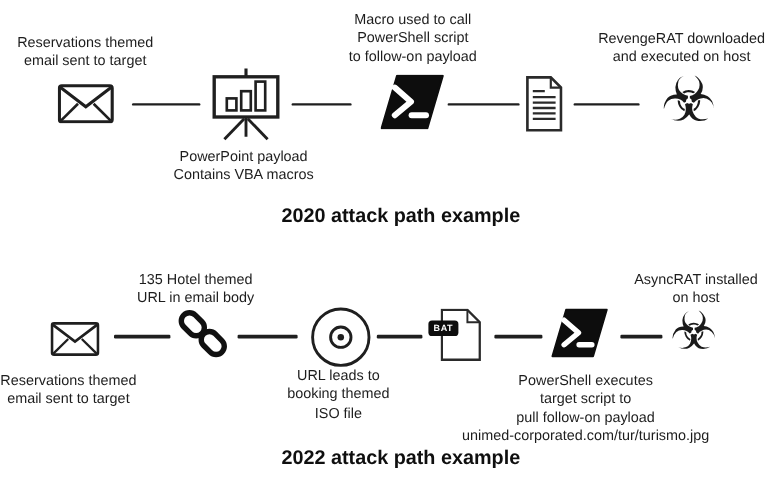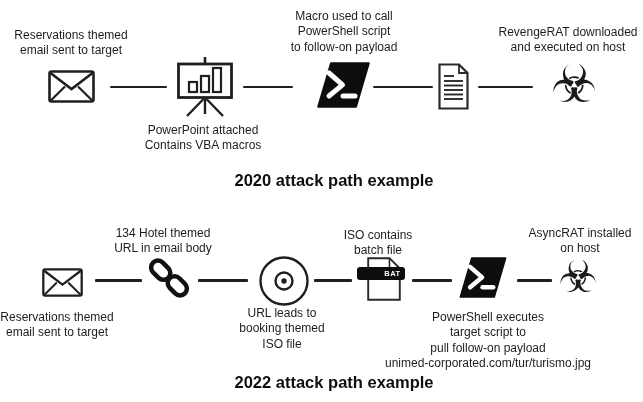--- a/index.html
+++ b/index.html
@@ -20,21 +20,21 @@
   .icon svg{display:block;}
   .bio{
     font-family:"DejaVu Sans",sans-serif;line-height:1;color:#1a1a1a;
     display:flex;align-items:center;justify-content:center;
   }
   .bat-wrap{position:absolute;}
   .bat-page{position:absolute;top:0;}
   .bat-badge{
     position:absolute;left:0;top:10px;width:25px;height:13px;background:#0d0d0d;
     border-radius:3px;color:#fff;font-size:7.5px;font-weight:700;text-align:center;
-    line-height:13px;letter-spacing:.5px;padding-left:23px;
+    line-height:13px;letter-spacing:.5px;
   }
 </style>
 </head>
 <body>
 
 <div class="stage">
 
   <div class="label" style="left:-5px;top:28px;width:152px;">Reservations themed
 email sent to target</div>
 
@@ -55,21 +55,21 @@
       <rect x="3.5" y="8" width="53" height="33.5" stroke-width="2.8"></rect>
       <rect x="14" y="26" width="8" height="10" stroke-width="2.2"></rect>
       <rect x="26" y="20" width="8" height="16" stroke-width="2.2"></rect>
       <rect x="38" y="12" width="8" height="24" stroke-width="2.2"></rect>
       <path d="M30,41.5 L30,58" stroke-width="2.4"></path>
       <path d="M28.5,43 L12,60" stroke-width="2.4"></path>
       <path d="M31.5,43 L48,60" stroke-width="2.4"></path>
     </svg>
   </div>
 
-  <div class="label" style="left:128px;top:123px;width:150px;">PowerPoint attached
+  <div class="label" style="left:128px;top:123px;width:150px;">PowerPoint payload
 Contains VBA macros</div>
 
   <div class="connector" style="left:243px;top:85.5px;width:50px;"></div>
 
   <div class="label" style="left:268px;top:9px;width:152px;">Macro used to call
 PowerShell script
 to follow-on payload</div>
 
   <div class="icon" style="left:317px;top:62px;">
     <svg width="53" height="46" viewBox="0 0 53 46">
@@ -111,21 +111,21 @@
       <path d="M2.8,30.5 L17,16.5" stroke-width="2.2"></path>
       <path d="M44.2,30.5 L30,16.5" stroke-width="2.2"></path>
     </svg>
   </div>
 
   <div class="label" style="left:-18px;top:310px;width:150px;">Reservations themed
 email sent to target</div>
 
   <div class="connector" style="left:95px;top:279px;width:47px;"></div>
 
-  <div class="label" style="left:88px;top:226px;width:150px;">134 Hotel themed
+  <div class="label" style="left:88px;top:226px;width:150px;">135 Hotel themed
 URL in email body</div>
 
   <div class="icon" style="left:147px;top:258px;">
     <svg width="44" height="43" viewBox="0 0 45 44" fill="none" stroke="#111111">
       <rect x="3" y="5.5" width="22" height="14" rx="7" stroke-width="4.6" transform="rotate(45 14 12.5)"></rect>
       <rect x="20" y="21.5" width="22" height="14" rx="7" stroke-width="4.6" transform="rotate(45 31 28.5)"></rect>
     </svg>
   </div>
 
   <div class="connector" style="left:198px;top:279px;width:50px;"></div>
@@ -137,22 +137,20 @@
       <circle cx="26" cy="26" r="2.7" fill="#1f1f1f" stroke="none"></circle>
     </svg>
   </div>
 
   <div class="label" style="left:207px;top:306px;width:150px;">URL leads to
 booking themed
 ISO file</div>
 
   <div class="connector" style="left:314px;top:279px;width:38px;"></div>
 
-  <div class="label" style="left:303px;top:228px;width:150px;">ISO contains
-batch file</div>
 
   <div class="bat-wrap" style="left:357px;top:257px;width:44px;height:44px;">
     <div class="bat-page" style="left:10px;">
       <svg width="34" height="44" viewBox="0 0 34 44" fill="none" stroke="#2a2a2a">
         <path d="M1.2,1.2 H22.5 L32.8,11.5 V42.8 H1.2 Z" fill="#ffffff" stroke-width="1.9"></path>
         <path d="M22.5,1.2 V11.5 H32.8" stroke-width="1.6"></path>
       </svg>
     </div>
     <div class="bat-badge">BAT</div>
   </div>

